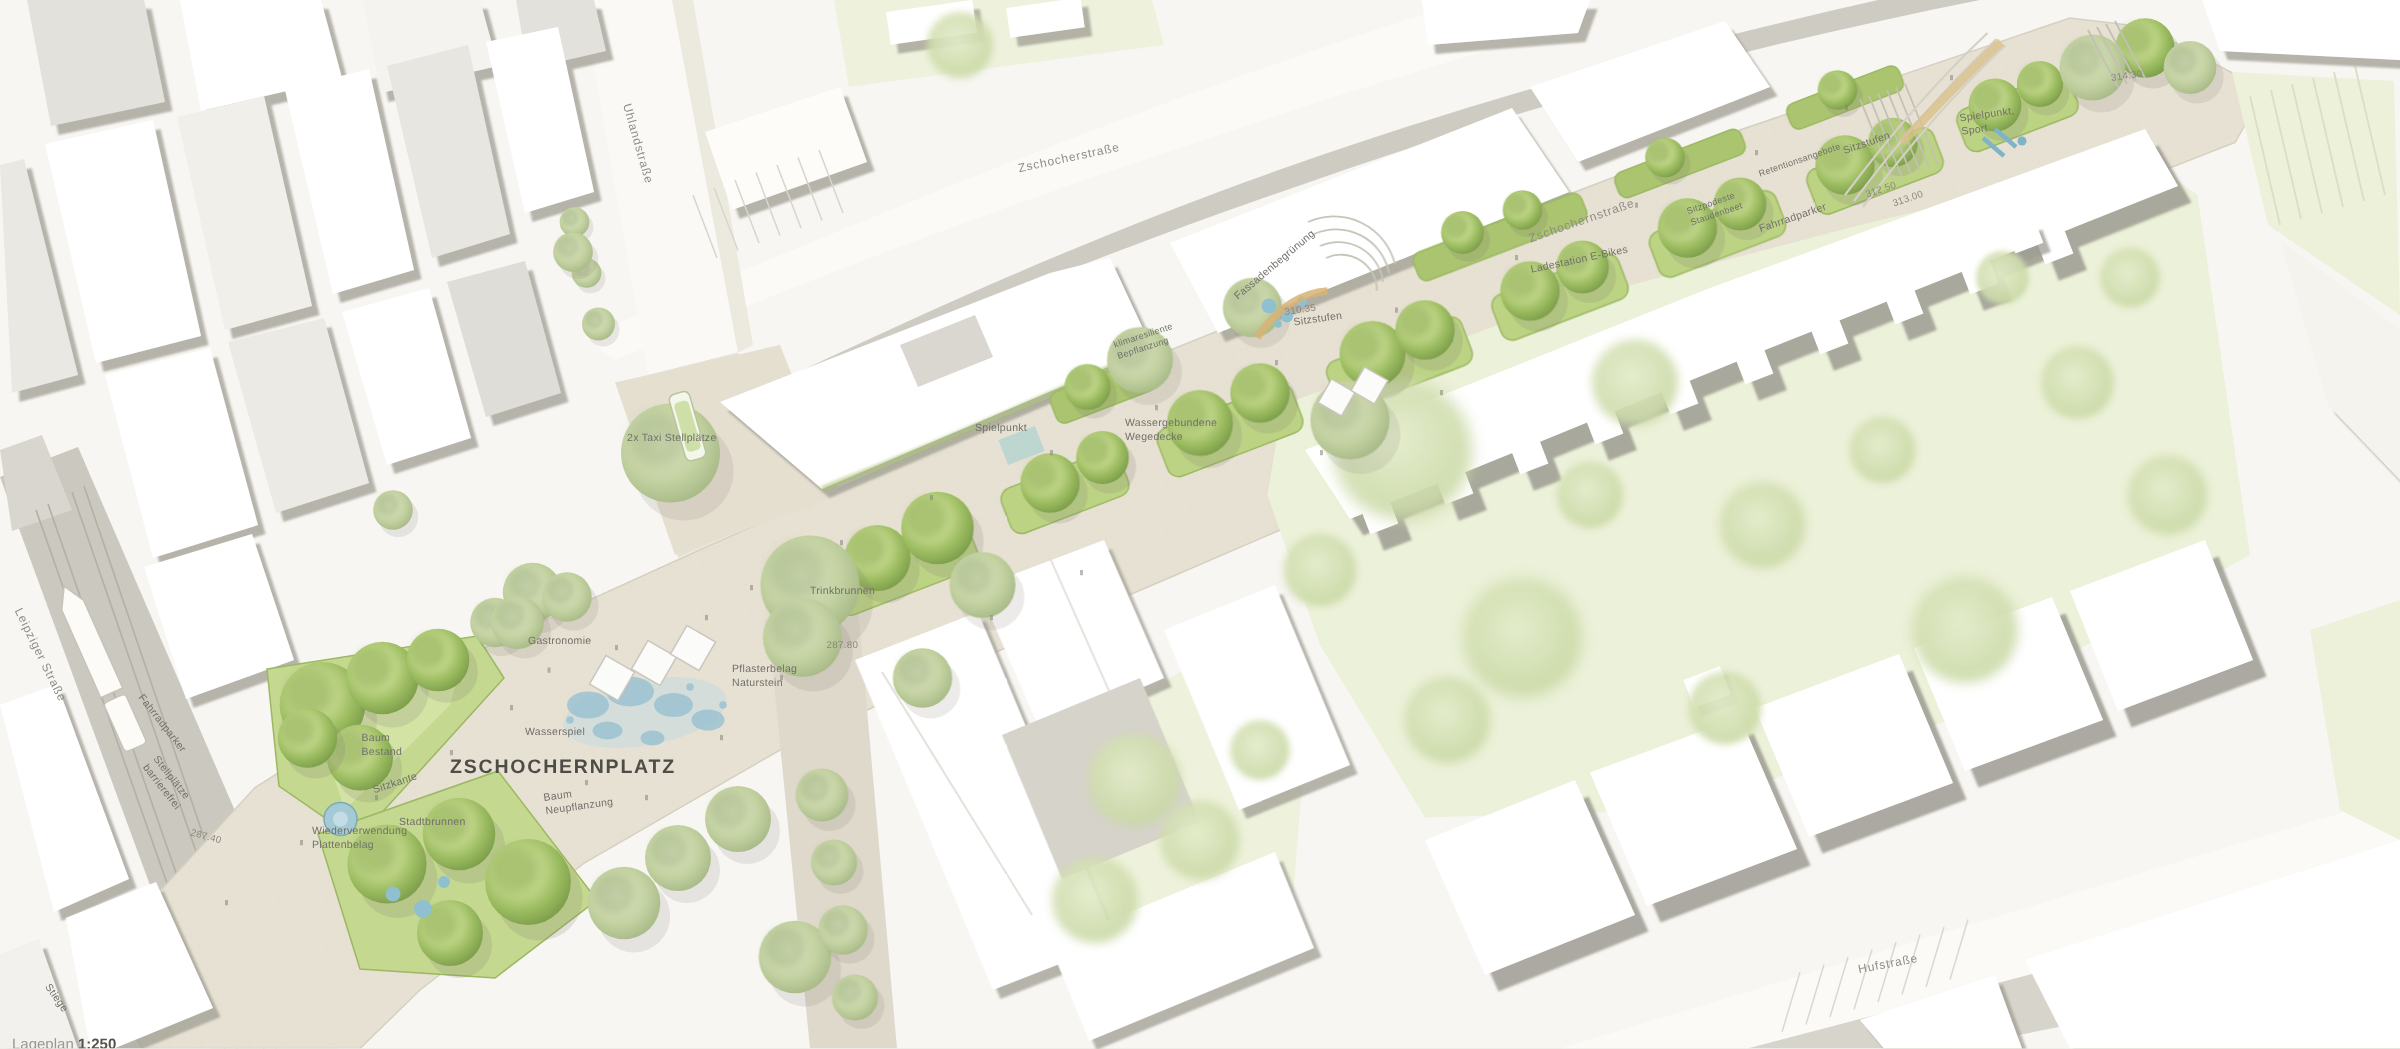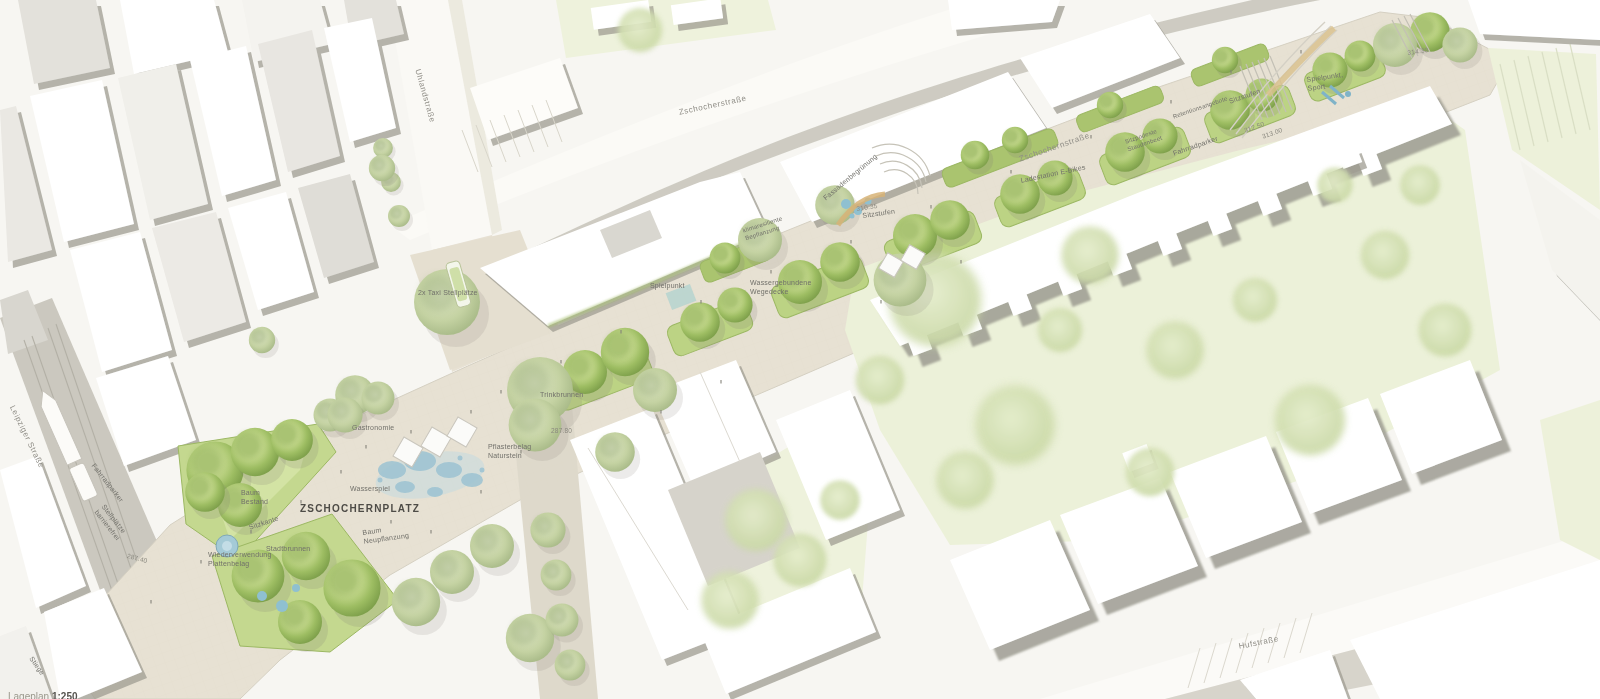--- a/index.html
+++ b/index.html
@@ -2,21 +2,21 @@
 <html><head>
 <meta charset="utf-8">
 <style>
   html,body{margin:0;padding:0;background:#e8e6e0;}
   #stage{position:relative;width:1600px;height:699px;overflow:hidden;
          background:#f7f6f2;font-family:"Liberation Sans",sans-serif;}
   #plan-svg{position:absolute;inset:0;}
   .lbl{position:absolute;transform-origin:0 0;white-space:pre-line;
        color:#71706a;font-size:7px;line-height:1.25;letter-spacing:.2px;}
   .street{font-size:8px;color:#8f8d86;letter-spacing:.6px;}
-  .title{font-size:10px;font-weight:bold;color:#4e4c47;letter-spacing:1.2px;text-align:center;}
+  .title{font-size:13px;font-weight:bold;color:#4e4c47;letter-spacing:1.2px;text-align:center;}
   .elev{font-size:6.5px;color:#8a887f;}
   .tiny{font-size:6px;}
   .caption{position:absolute;left:8px;top:691px;font-size:10px;color:#9a988c;}
   .caption b{color:#55534e;}
 </style>
 </head>
 <body>
 
 <div id="stage">
 

